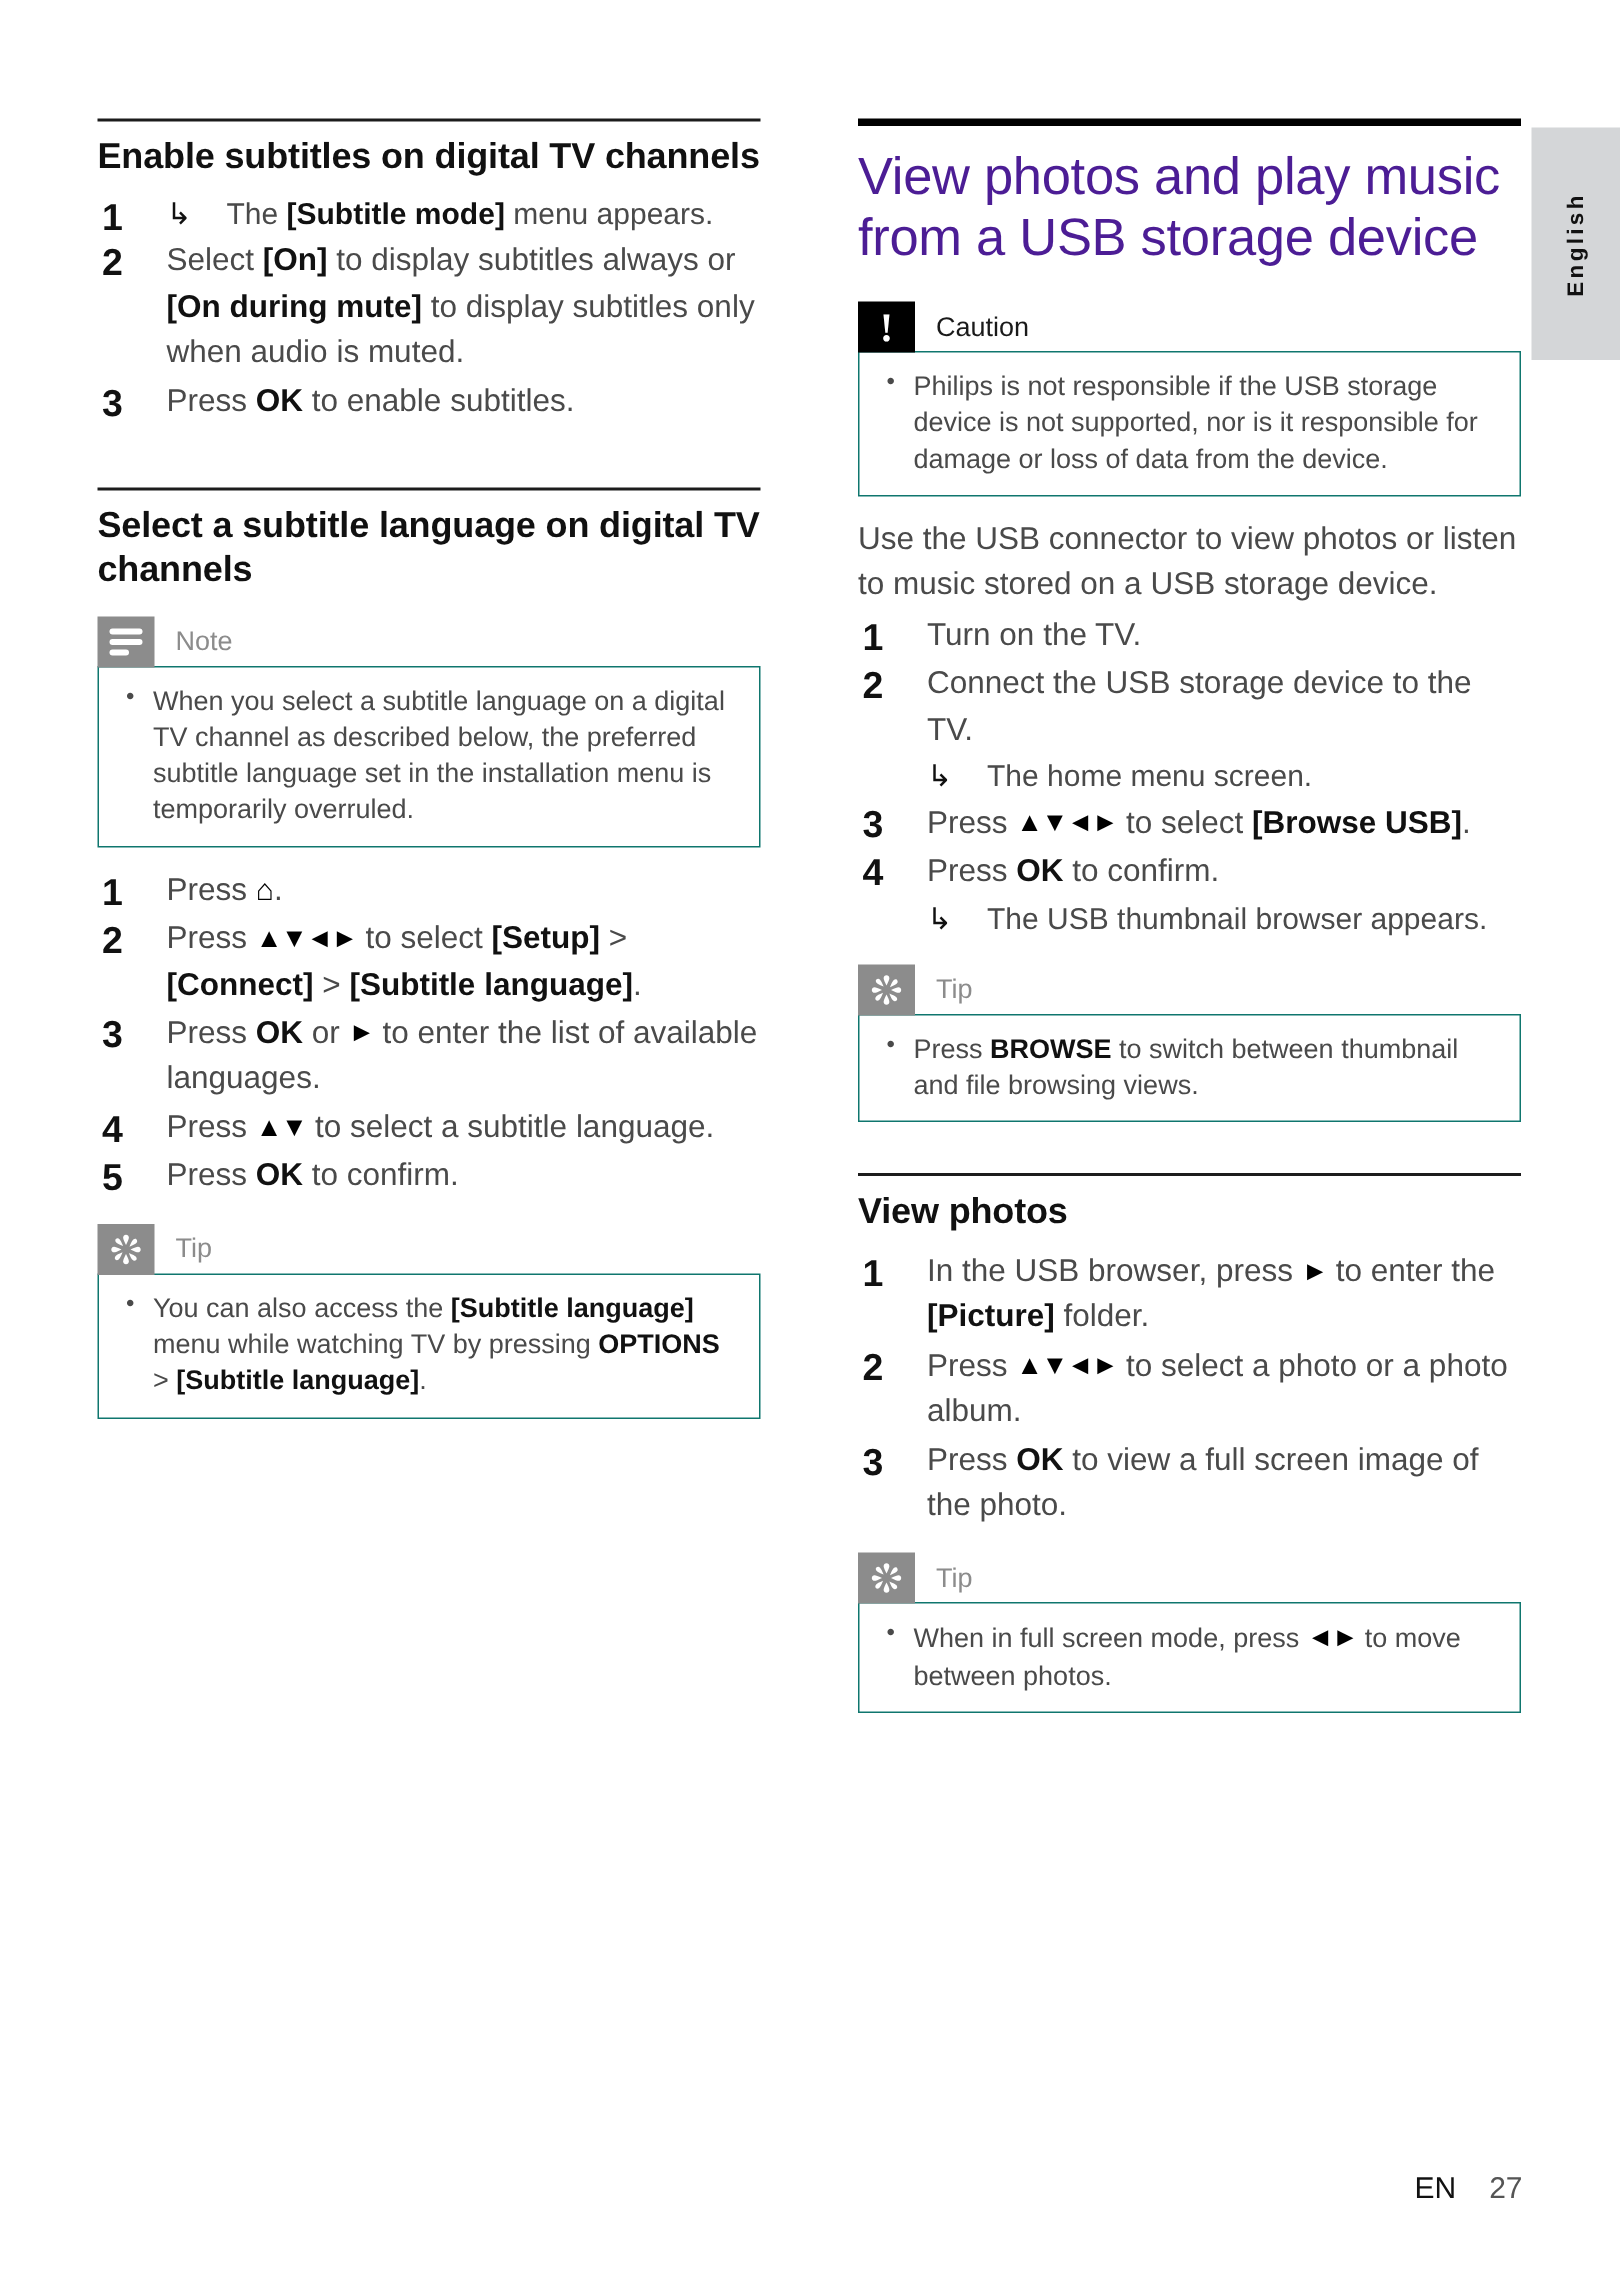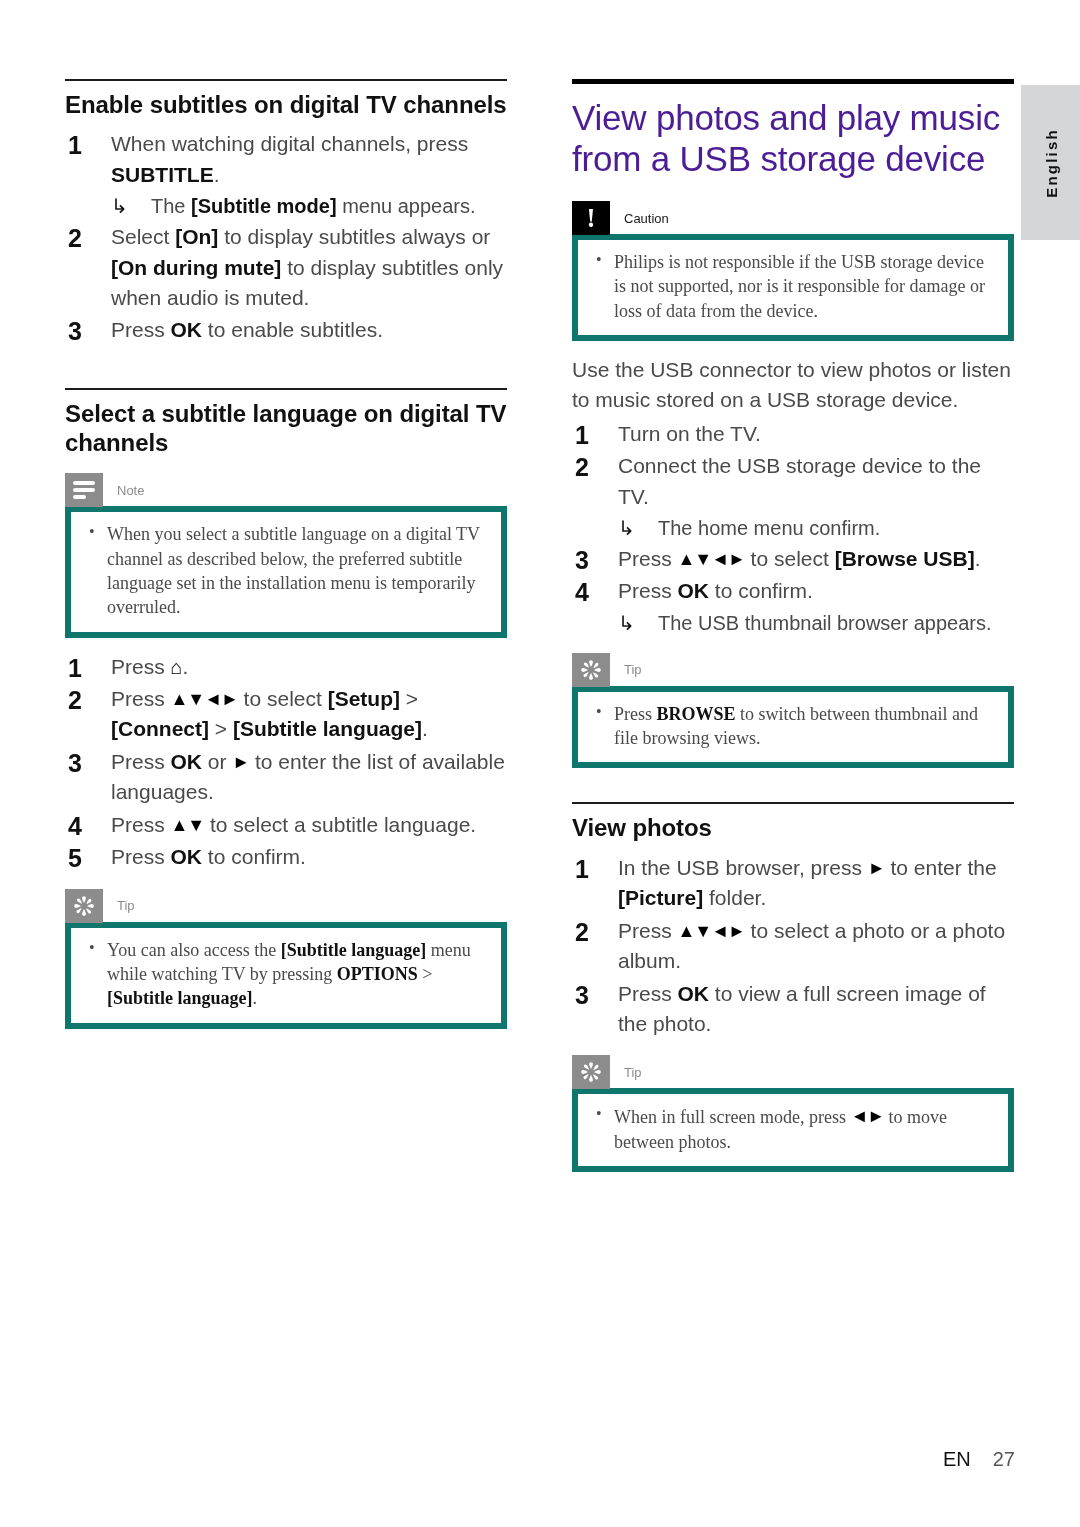--- a/index.html
+++ b/index.html
@@ -160,29 +160,28 @@
     height: 34px;
     flex: 0 0 38px;
     display: flex;
     align-items: center;
     justify-content: center;
     background: #8c8c8c;
   }
   .callout-badge.dark { background: #000000; }
   .callout-title {
     margin-left: 14px;
-    font-size: 13px;
+    font-size: 18px;
     color: #8c8c8c;
   }
   .callout-title.dark { color: #1a1a1a; }
   .callout-body {
-    border: 6px solid #0f766e;
+    border: 1px solid #0f766e;
     padding: 10px 14px 12px 14px;
     margin-top: -1px;
-    font-family: Liberation Serif, serif;
   }
   .callout-body ul {
     list-style: none;
     margin: 0;
     padding: 0;
   }
   .callout-body li {
     position: relative;
     padding-left: 22px;
     font-size: 18px;
@@ -249,21 +248,21 @@
   <div class="lang-tab">
     <span>English</span>
   </div>
 
   <div class="col col-left">
 
     <div class="sec-block">
       <div class="rule-thin"></div>
       <h2 class="section">Enable subtitles on digital TV channels</h2>
       <ol class="steps" id="l-s1-steps">
-          <li><span class="num">1</span><span><span>When watching digital channels, press </span><span class="b">SUBTITLE</span><span>.</span></span><span class="substep"><span class="sub-arrow">↳</span><span>The </span><span class="b">[Subtitle mode]</span><span> menu appears.</span></span></li>
+          <li><span class="num">1</span><span class="substep"><span class="sub-arrow">↳</span><span>The </span><span class="b">[Subtitle mode]</span><span> menu appears.</span></span></li>
           <li><span class="num">2</span><span><span>Select </span><span class="b">[On]</span><span> to display subtitles always or </span><span class="b">[On during mute]</span><span> to display subtitles only when audio is muted.</span></span></li>
           <li><span class="num">3</span><span><span>Press </span><span class="b">OK</span><span> to enable subtitles.</span></span></li>
         </ol>
     </div>
 
     <div class="sec-block">
       <div class="rule-thin"></div>
       <h2 class="section">Select a subtitle language on digital TV channels</h2>
 
       <div class="callout">
@@ -335,21 +334,21 @@
         <ul id="r-caution-list">
             <li>Philips is not responsible if the USB storage device is not supported, nor is it responsible for damage or loss of data from the device.</li>
           </ul>
       </div>
     </div>
 
     <p class="intro">Use the USB connector to view photos or listen to music stored on a USB storage device.</p>
 
     <ol class="steps" id="r-usb-steps">
         <li><span class="num">1</span><span><span>Turn on the TV.</span></span></li>
-        <li><span class="num">2</span><span><span>Connect the USB storage device to the TV.</span></span><span class="substep"><span class="sub-arrow">↳</span><span>The home menu confirm.</span></span></li>
+        <li><span class="num">2</span><span><span>Connect the USB storage device to the TV.</span></span><span class="substep"><span class="sub-arrow">↳</span><span>The home menu screen.</span></span></li>
         <li><span class="num">3</span><span><span>Press </span><span class="keys">▲▼◄►</span><span> to select </span><span class="b">[Browse USB]</span><span>.</span></span></li>
         <li><span class="num">4</span><span><span>Press </span><span class="b">OK</span><span> to confirm.</span></span><span class="substep"><span class="sub-arrow">↳</span><span>The USB thumbnail browser appears.</span></span></li>
       </ol>
 
     <div class="callout">
       <div class="callout-head">
         <div class="callout-badge">
           <svg width="24" height="24" viewBox="0 0 24 24" aria-hidden="true">
             <g fill="#ffffff">
               <path d="M12 2.2c1.1 0 1.9.8 1.9 1.8 0 .9-.5 2.3-1.9 5-1.4-2.7-1.9-4.1-1.9-5 0-1 .8-1.8 1.9-1.8z"></path>

